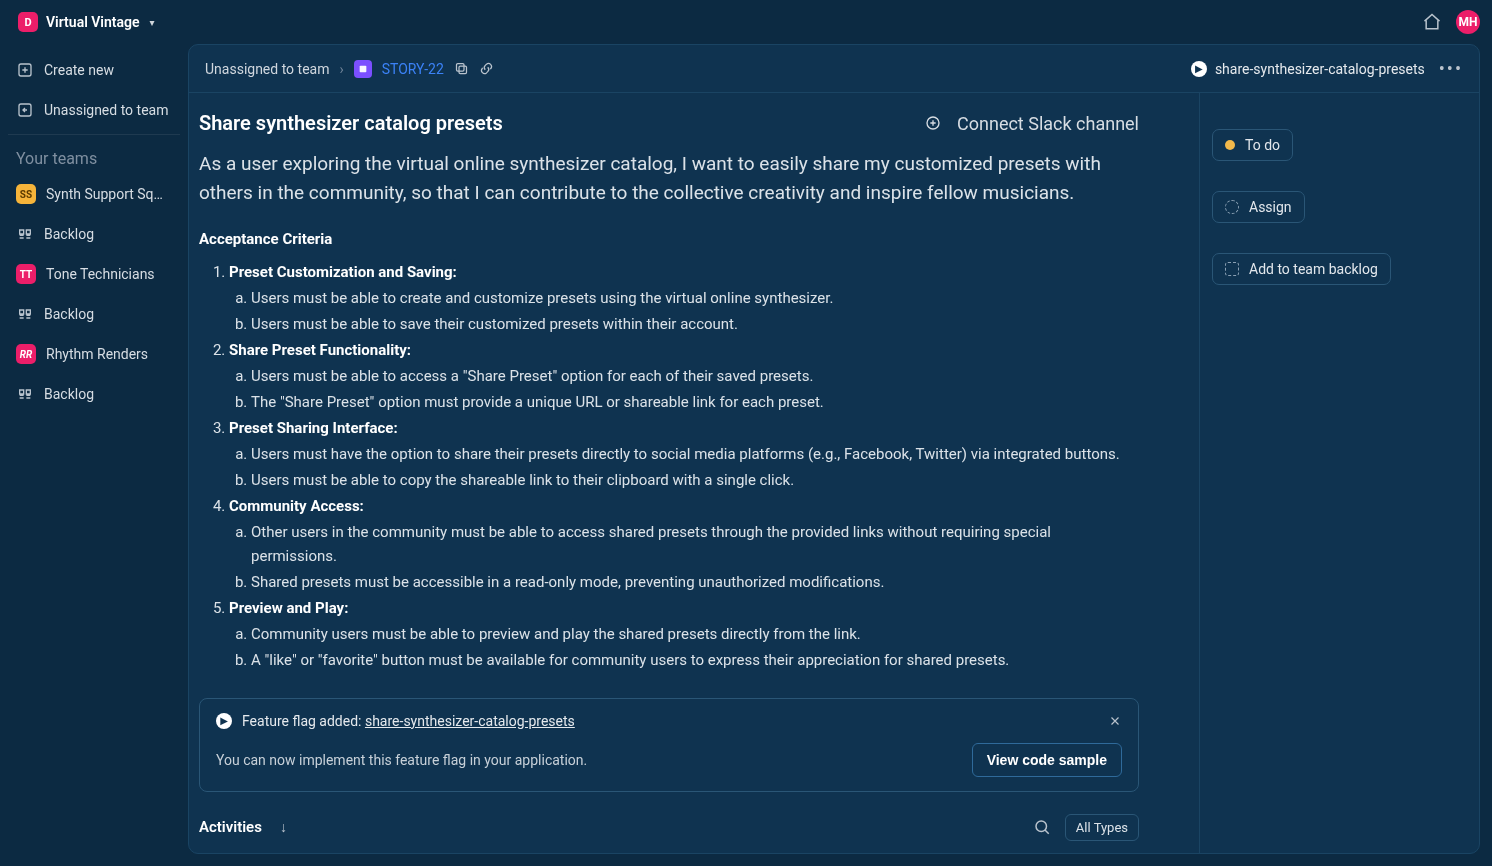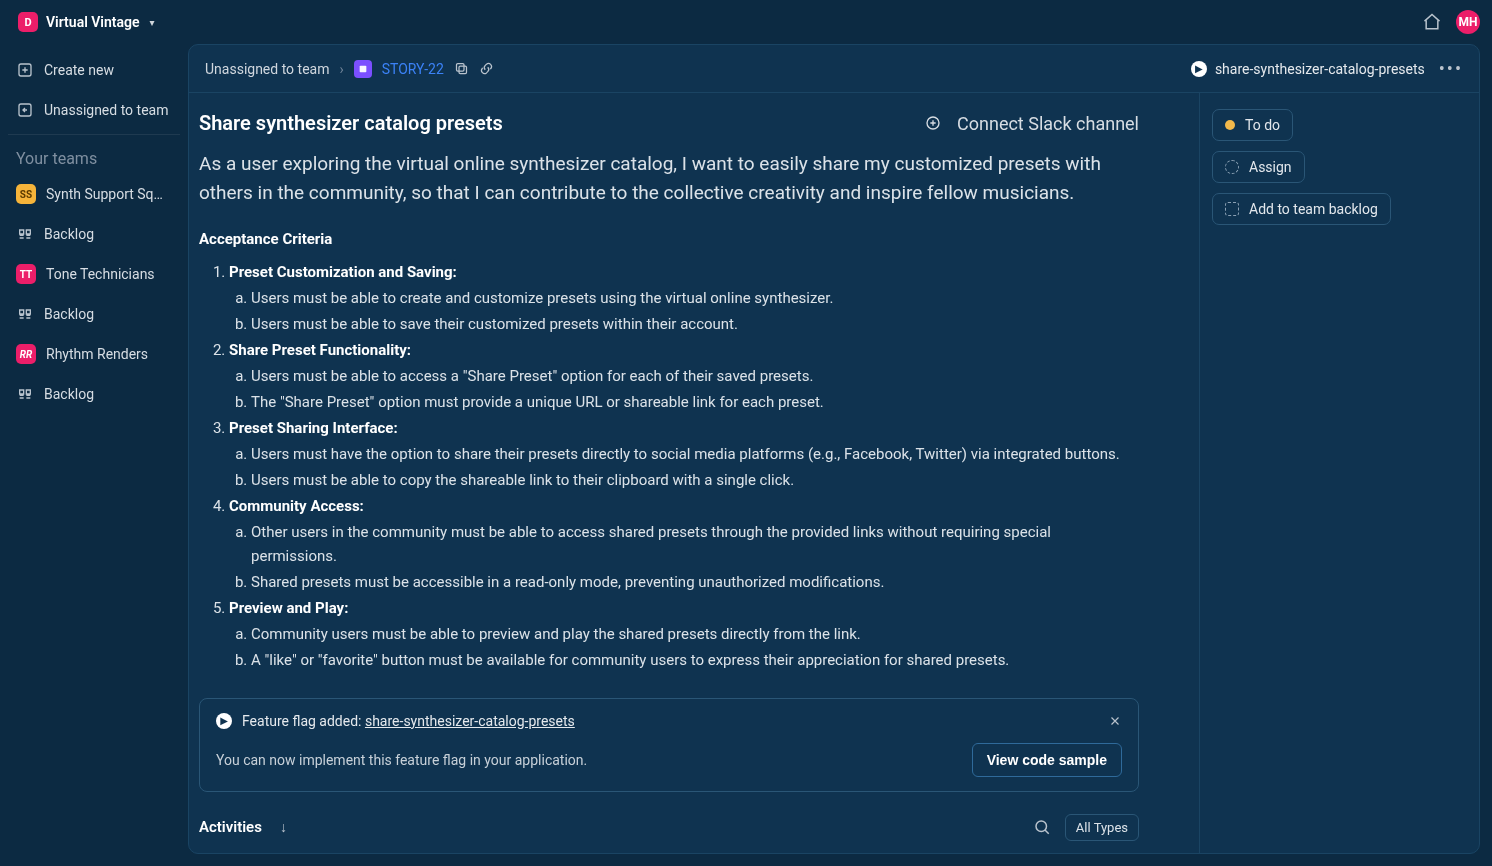--- a/index.html
+++ b/index.html
@@ -140,21 +140,21 @@
   .side-col {
     width: 280px; flex:none;
     border-left: 1px solid #1a4463;
     padding: 16px 12px;
     display:flex; flex-direction:column; gap:10px;
   }
   .pill {
     display:inline-flex; align-items:center; gap:10px;
     border:1px solid #2a5676; border-radius:7px;
     padding:7px 12px; color:#e2e7ec; font-size:14px;
-    cursor:pointer; width:fit-content;
+    cursor:pointer; width:fit-content;margin-top:20px;
   }
   .pill .dot { width:10px; height:10px; border-radius:50%; }
   .dot-yellow { background:#f2b94b; }
   .dashed-circle {
     width:14px; height:14px; border-radius:50%;
     border:1.5px dashed #8aa0b3;
   }
   .dashed-square {
     width:14px; height:14px; border-radius:3px;
     border:1.5px dashed #8aa0b3;

